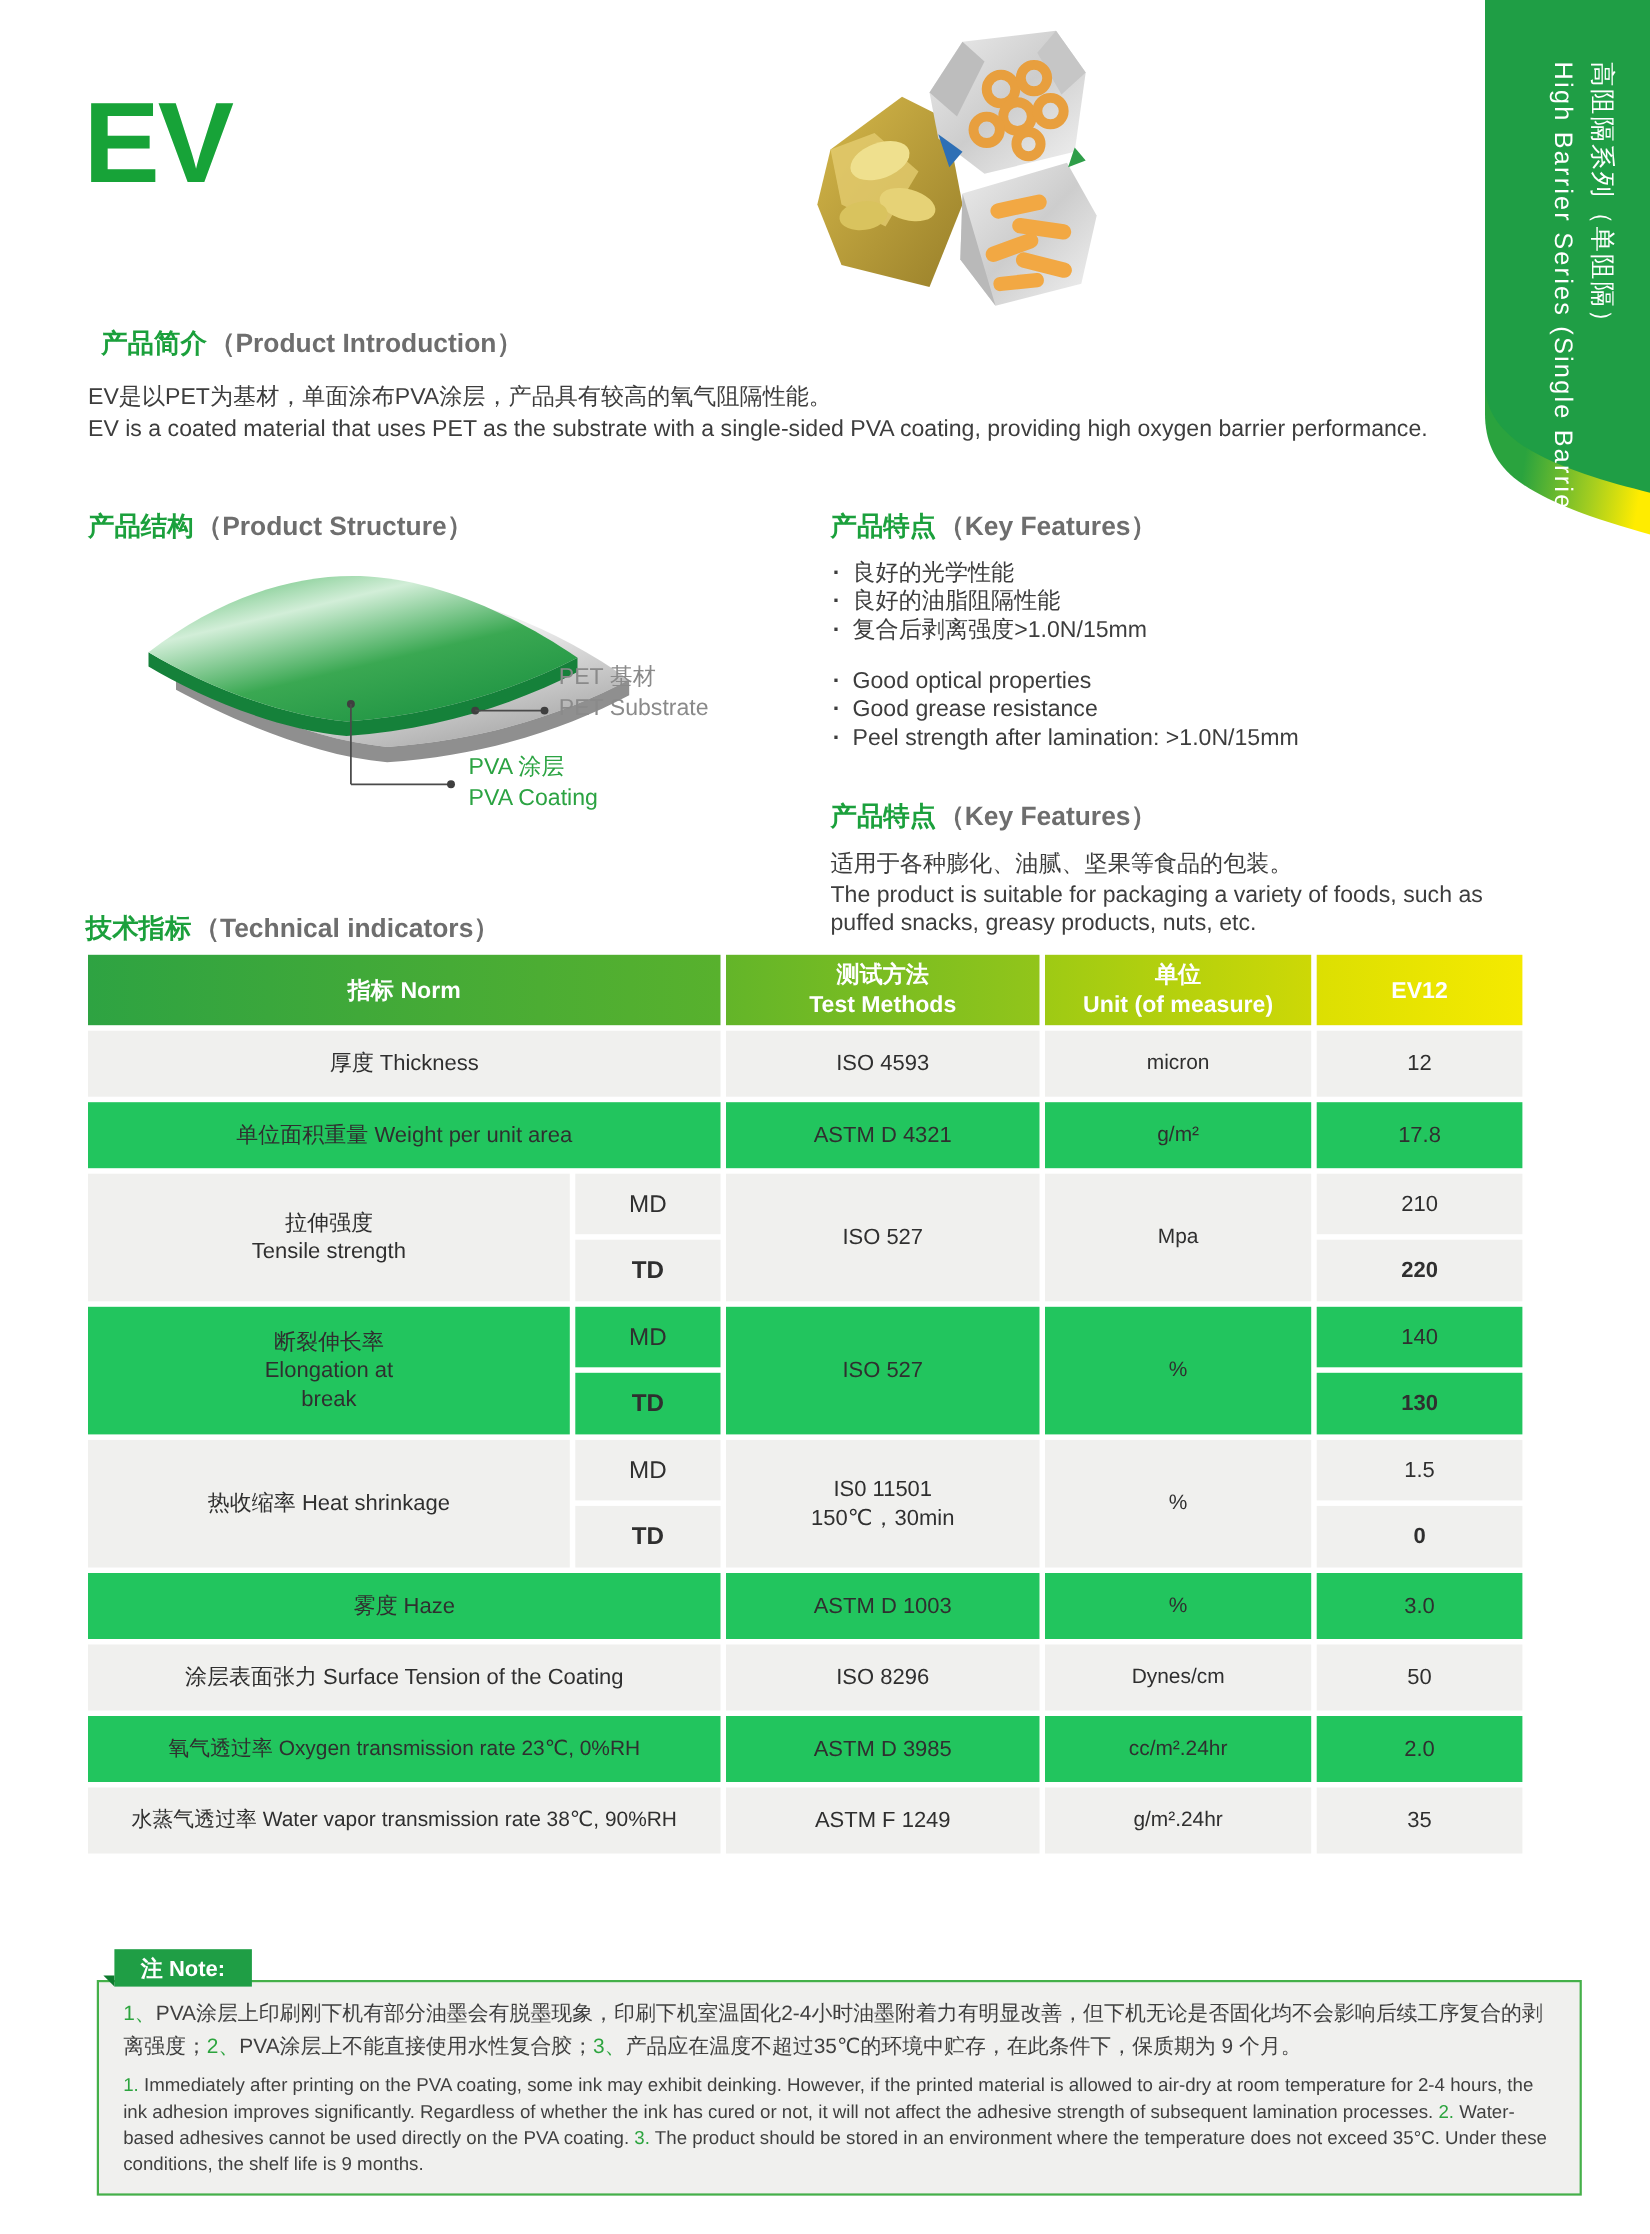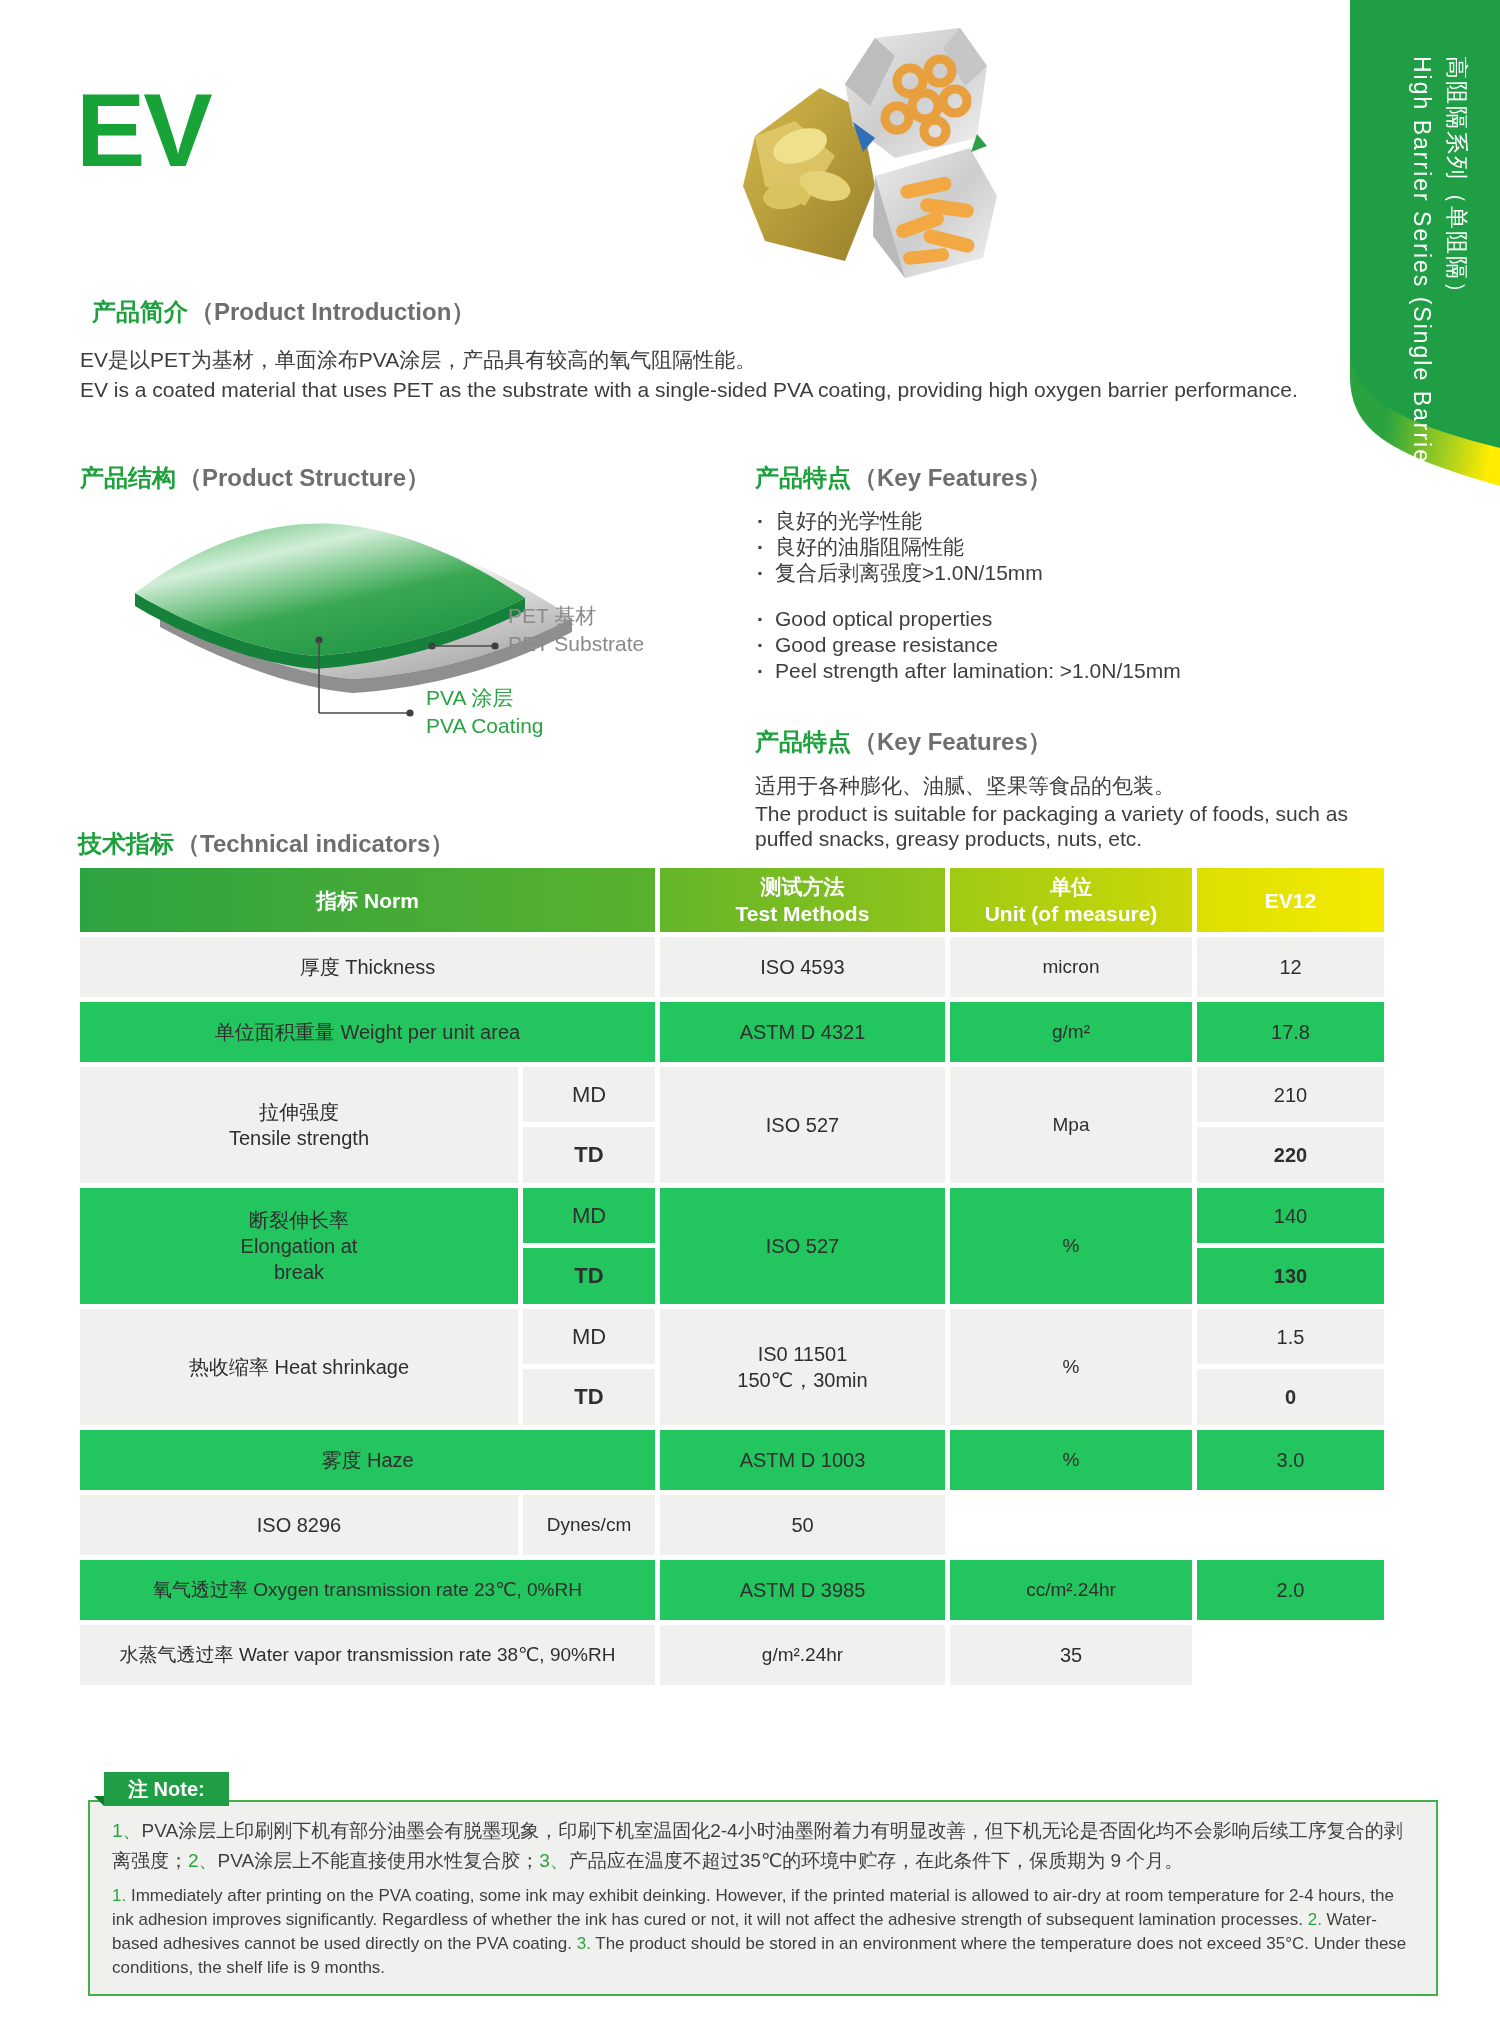--- a/index.html
+++ b/index.html
@@ -292,34 +292,36 @@
     </div>
 
     <div class="trow dark">
       <div class="cell lbl span2">雾度 Haze</div>
       <div class="cell">ASTM D 1003</div>
       <div class="cell unit">%</div>
       <div class="cell val">3.0</div>
     </div>
 
     <div class="trow light">
+      <div class="cell lbl span2">涂层表面张力 Surface Tension of the Coating</div>
       <div class="cell">ISO 8296</div>
       <div class="cell unit">Dynes/cm</div>
       <div class="cell val">50</div>
     </div>
 
     <div class="trow dark">
       <div class="cell lbl sm span2">氧气透过率 Oxygen transmission rate 23℃, 0%RH</div>
       <div class="cell">ASTM D 3985</div>
       <div class="cell unit">cc/m².24hr</div>
       <div class="cell val">2.0</div>
     </div>
 
     <div class="trow light">
       <div class="cell lbl sm span2">水蒸气透过率 Water vapor transmission rate 38℃, 90%RH</div>
+      <div class="cell">ASTM F 1249</div>
       <div class="cell unit">g/m².24hr</div>
       <div class="cell val">35</div>
     </div>
   </div>
 
   <div class="note">
     <div class="note-tab">注 Note:</div>
     <div class="note-zh"><span class="seg-green">1、</span><span>PVA涂层上印刷刚下机有部分油墨会有脱墨现象，印刷下机室温固化2-4小时油墨附着力有明显改善，但下机无论是否固化均不会影响后续工序复合的剥离强度；</span><span class="seg-green">2、</span><span>PVA涂层上不能直接使用水性复合胶；</span><span class="seg-green">3、</span><span>产品应在温度不超过35℃的环境中贮存，在此条件下，保质期为 9 个月。</span></div>
     <div class="note-en"><span class="seg-green">1.</span><span> Immediately after printing on the PVA coating, some ink may exhibit deinking. However, if the printed material is allowed to air-dry at room temperature for 2-4 hours, the ink adhesion improves significantly. Regardless of whether the ink has cured or not, it will not affect the adhesive strength of subsequent lamination processes. </span><span class="seg-green">2.</span><span> Water-based adhesives cannot be used directly on the PVA coating. </span><span class="seg-green">3.</span><span> The product should be stored in an environment where the temperature does not exceed 35°C. Under these conditions, the shelf life is 9 months.</span></div>
   </div>

